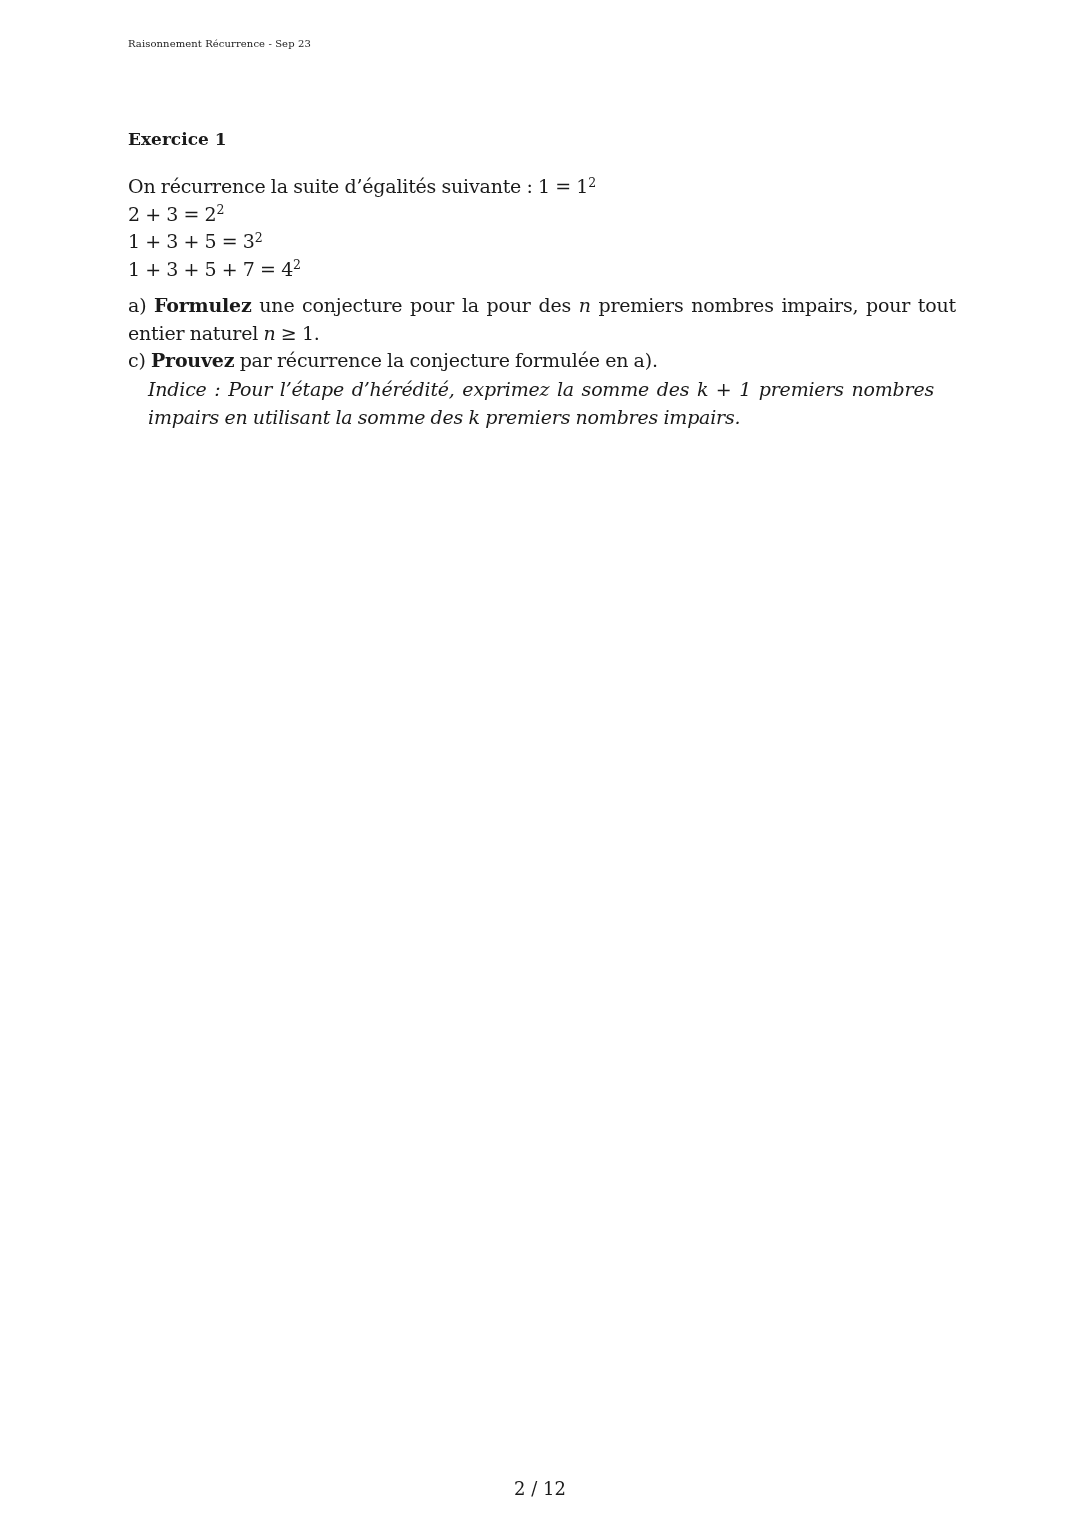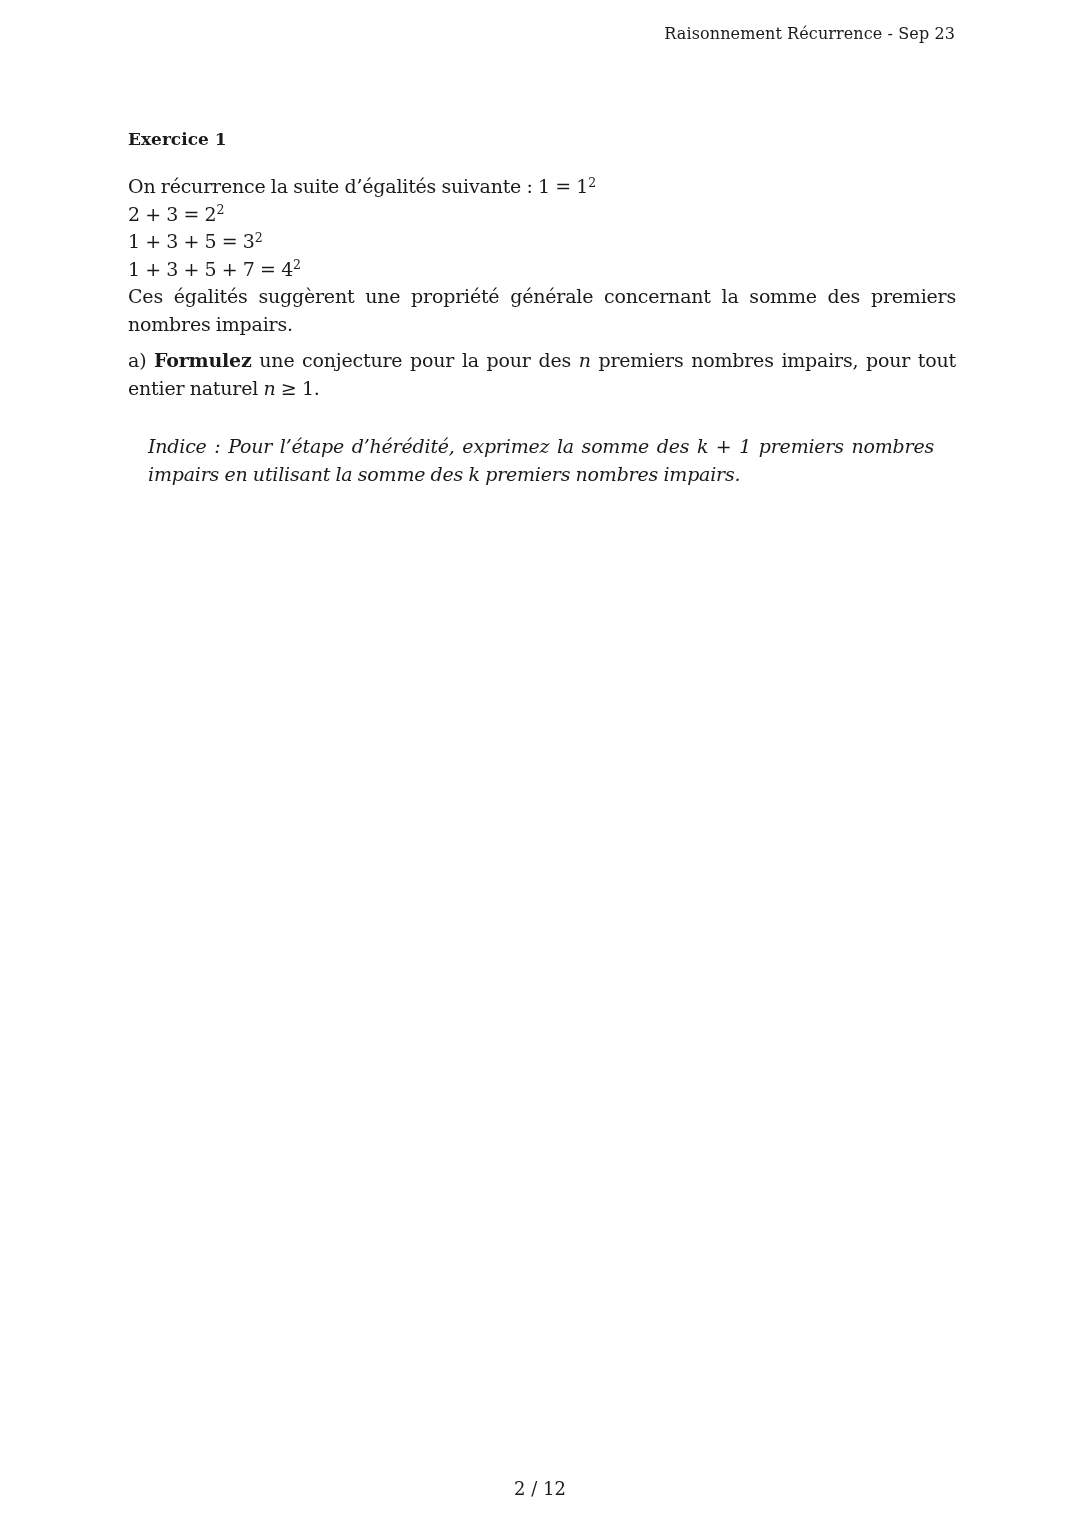--- a/index.html
+++ b/index.html
@@ -11,25 +11,24 @@
     position: relative;
     width: 1080px;
     height: 1527px;
     background: #ffffff;
     font-family: "DejaVu Serif", "Liberation Serif", serif;
     color: #1a1a1a;
     overflow: hidden;
   }
   .running-header {
     position: absolute;
-    top: 24px;
+    top: 34px;
     left: 128px;
     right: 125px;
-    text-align: right;
-    font-size: 16px;
+    font-size: 10px;
     line-height: 20px;
     letter-spacing: 0.1px;
   }
   .content {
     position: absolute;
     left: 128px;
     width: 828px;
     top: 126px;
   }
   .title {
@@ -55,21 +54,20 @@
   .mvar {
     font-style: italic;
   }
   .sup {
     font-size: 66%;
     line-height: 0;
     position: relative;
     top: -0.48em;
   }
   .hint {
-    margin-top: 30px;
     margin-left: 20px;
     width: 786px;
     font-style: italic;
     font-size: 19px;
     line-height: 28px;
     text-align: justify;
     letter-spacing: -0.2px;
     word-spacing: -0.5px;
   }
   .footer {
@@ -99,28 +97,28 @@
       </div>
       <div class="math">
         <span>2 + 3 = 2</span><span class="sup">2</span>
       </div>
       <div class="math">
         <span>1 + 3 + 5 = 3</span><span class="sup">2</span>
       </div>
       <div class="math">
         <span>1 + 3 + 5 + 7 = 4</span><span class="sup">2</span>
       </div>
-      <div>Ces égalités suggèrent une propriété générale concernant la somme des premiers nombres impairs.</div>
     </div>
 
     <div class="items">
 
       <p class="para"><span>a) </span><b>Formulez</b><span> une conjecture pour la pour des </span><span class="mvar">n</span><span> premiers nombres impairs, pour tout entier naturel </span><span class="mvar">n</span><span> ≥ 1.</span></p>
 
 
+      <p class="para"><span>c) </span><b>Prouvez</b><span> par récurrence la conjecture formulée en a).</span></p>
 
     </div>
 
     <div class="hint"><span>Indice : </span><span>Pour l’étape d’hérédité, exprimez la somme des </span><span class="mvar">k</span><span> + 1 premiers nombres impairs en utilisant la somme des </span><span class="mvar">k</span><span> premiers nombres impairs.</span></div>
 
   </div>
 
   <div class="footer">2 / 12</div>
 
 </div>

